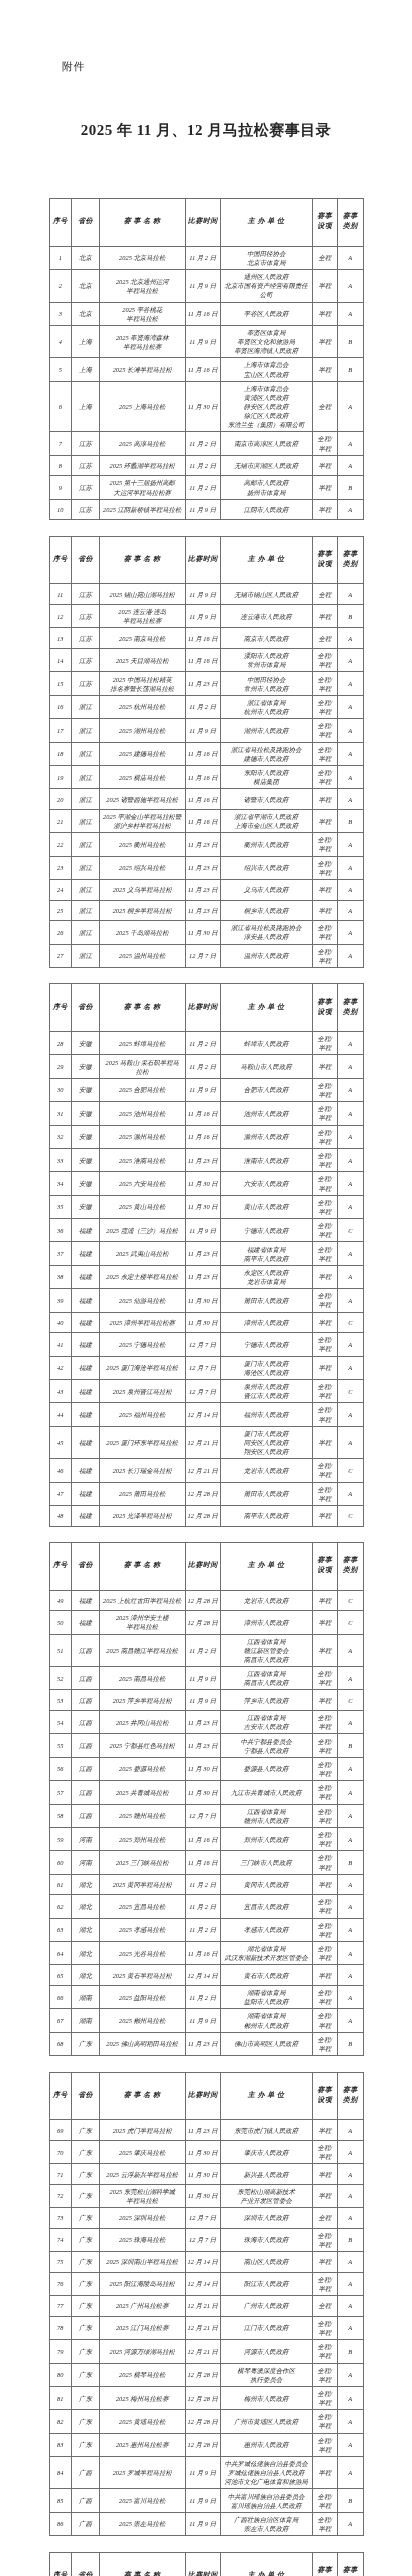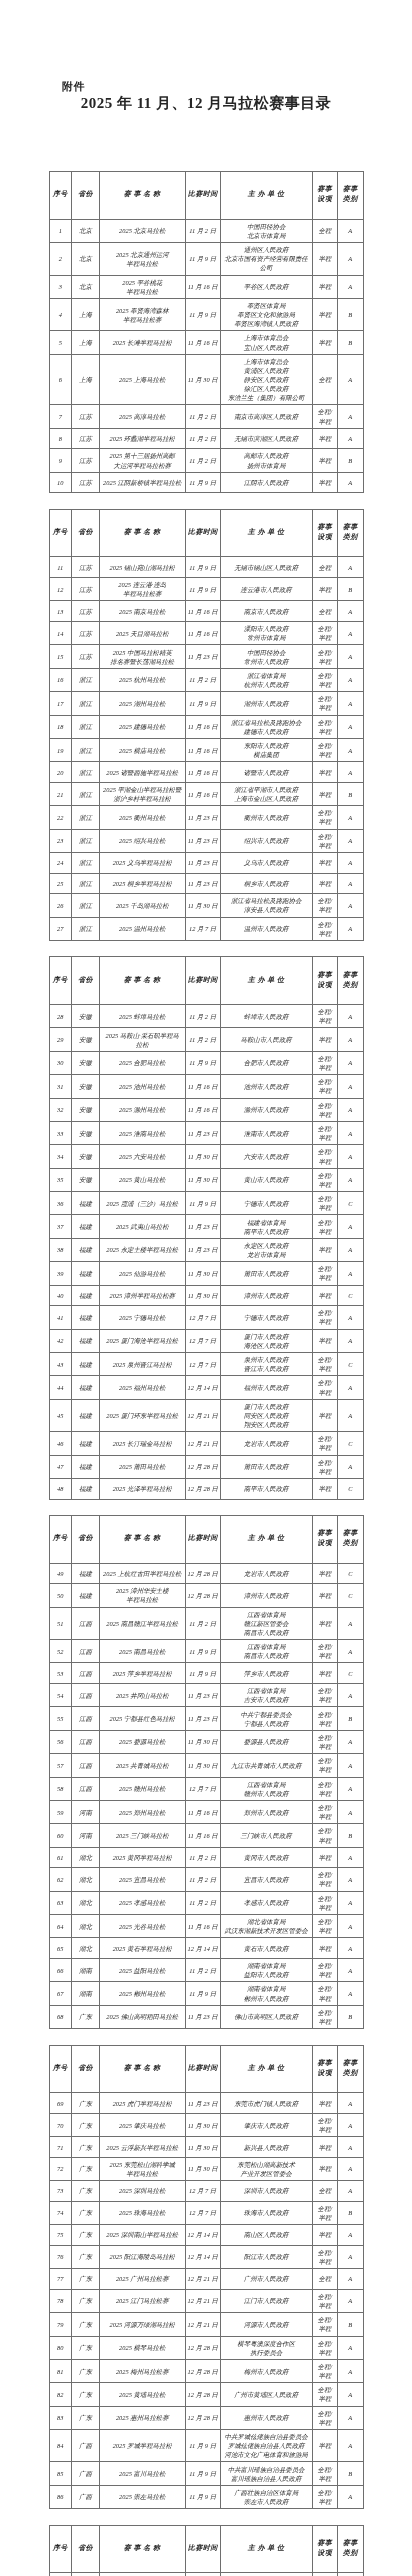--- a/index.html
+++ b/index.html
@@ -8,27 +8,28 @@
     background: #ffffff;
   }
   body {
     width: 412px;
     height: 3333px;
     overflow: hidden;
     font-family: "Liberation Serif", "DejaVu Serif", serif;
     color: #262626;
   }
   .attachment-label {
-    padding-top: 80px;
+    padding-top: 60px;
     margin-left: 62px;
     font-size: 10.8px;
-    font-weight: 700;
+    font-weight: 400;
     letter-spacing: 1px;
   }
   .doc-title {
+    margin-top: 47px;
     text-align: center;
     font-size: 15px;
     font-weight: 700;
     letter-spacing: 0.5px;
   }
   .tables-container {
     width: 315px;
     margin: 58px auto 0 auto;
   }
   table {

